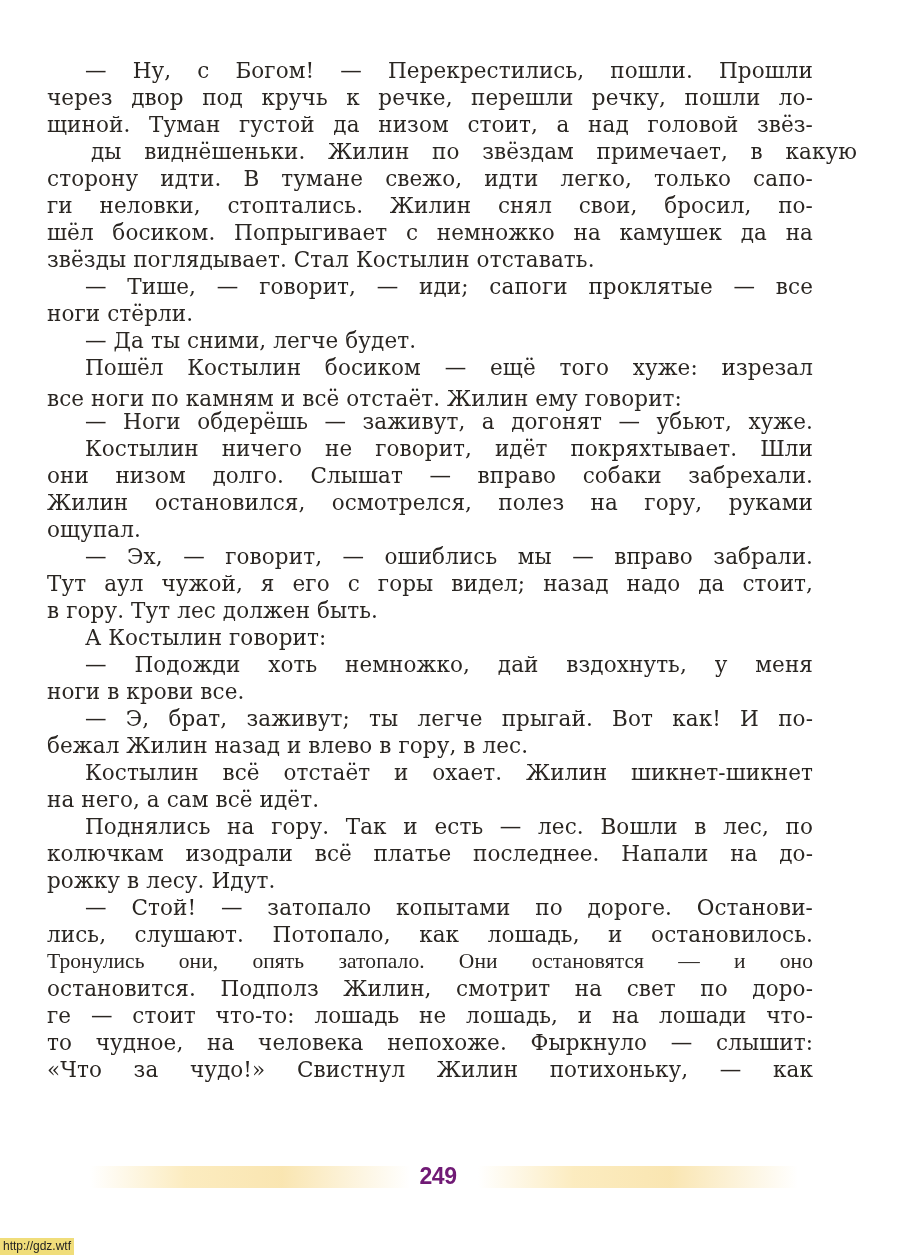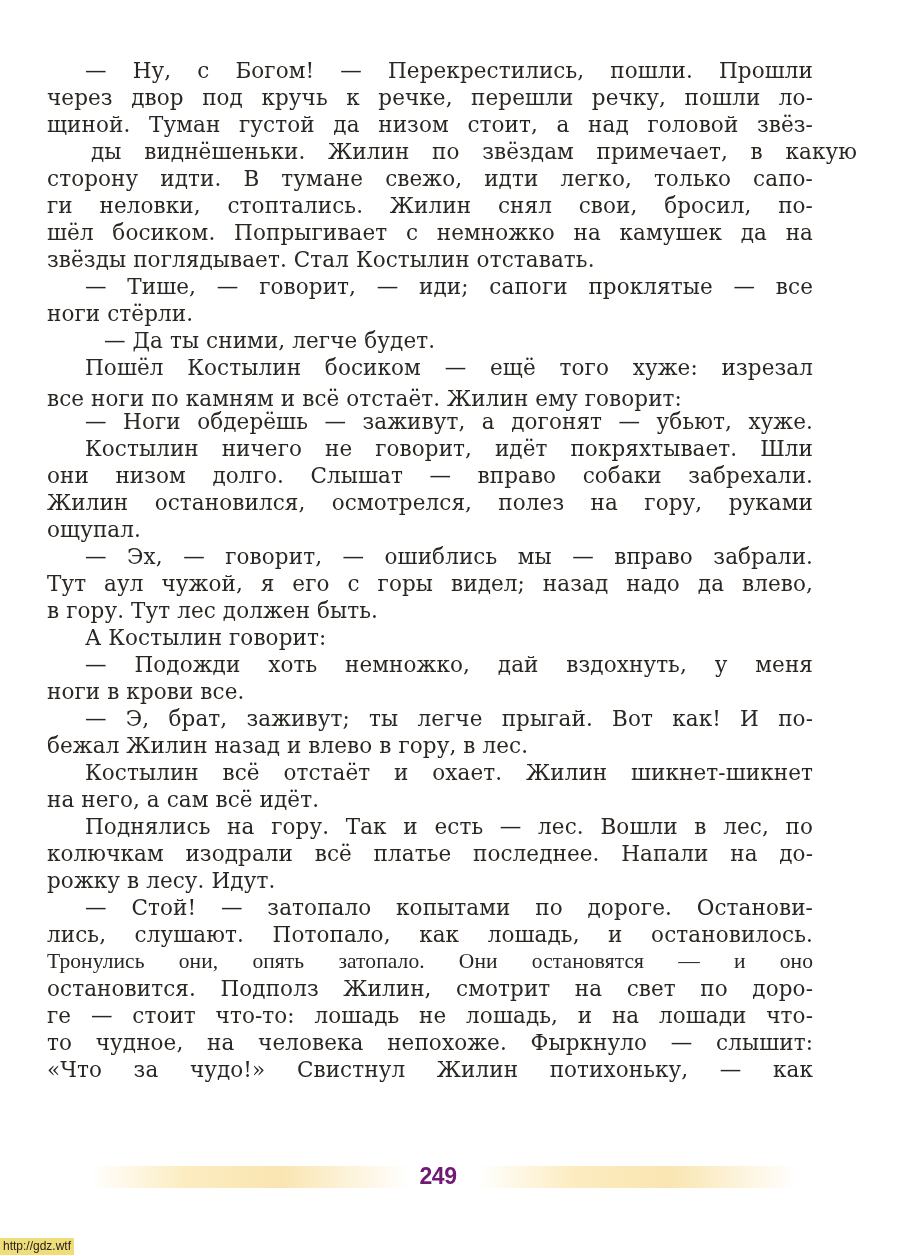--- a/index.html
+++ b/index.html
@@ -48,30 +48,30 @@
       <div class="line indent" style="top: 0px;">— Ну, с Богом! — Перекрестились, пошли. Прошли</div>
       <div class="line" style="top: 27px;">через двор под кручь к речке, перешли речку, пошли ло-</div>
       <div class="line" style="top: 54px;">щиной. Туман густой да низом стоит, а над головой звёз-</div>
       <div class="line" style="top: 81px; margin-left: 44px;">ды виднёшеньки. Жилин по звёздам примечает, в какую</div>
       <div class="line" style="top: 108px;">сторону идти. В тумане свежо, идти легко, только сапо-</div>
       <div class="line" style="top: 135px;">ги неловки, стоптались. Жилин снял свои, бросил, по-</div>
       <div class="line" style="top: 162px;">шёл босиком. Попрыгивает с немножко на камушек да на</div>
       <div class="line last" style="top: 189px;">звёзды поглядывает. Стал Костылин отставать.</div>
       <div class="line indent" style="top: 216px;">— Тише, — говорит, — иди; сапоги проклятые — все</div>
       <div class="line last" style="top: 243px;">ноги стёрли.</div>
-      <div class="line indent last" style="top: 270px; margin-left: 19px;">— Да ты сними, легче будет.</div>
+      <div class="line indent last" style="top: 270px;">— Да ты сними, легче будет.</div>
       <div class="line indent" style="top: 297px;">Пошёл Костылин босиком — ещё того хуже: изрезал</div>
       <div class="line last" style="top: 328px;">все ноги по камням и всё отстаёт. Жилин ему говорит:</div>
       <div class="line indent" style="top: 351px;">— Ноги обдерёшь — заживут, а догонят — убьют, хуже.</div>
       <div class="line indent" style="top: 378px;">Костылин ничего не говорит, идёт покряхтывает. Шли</div>
       <div class="line" style="top: 405px;">они низом долго. Слышат — вправо собаки забрехали.</div>
       <div class="line" style="top: 432px;">Жилин остановился, осмотрелся, полез на гору, руками</div>
       <div class="line last" style="top: 459px;">ощупал.</div>
       <div class="line indent" style="top: 486px;">— Эх, — говорит, — ошиблись мы — вправо забрали.</div>
-      <div class="line" style="top: 513px;">Тут аул чужой, я его с горы видел; назад надо да влево,</div>
+      <div class="line" style="top: 513px;">Тут аул чужой, я его с горы видел; назад надо да стоит,</div>
       <div class="line last" style="top: 540px;">в гору. Тут лес должен быть.</div>
       <div class="line indent last" style="top: 567px;">А Костылин говорит:</div>
       <div class="line indent" style="top: 594px;">— Подожди хоть немножко, дай вздохнуть, у меня</div>
       <div class="line last" style="top: 621px;">ноги в крови все.</div>
       <div class="line indent" style="top: 648px;">— Э, брат, заживут; ты легче прыгай. Вот как! И по-</div>
       <div class="line last" style="top: 675px;">бежал Жилин назад и влево в гору, в лес.</div>
       <div class="line indent" style="top: 702px;">Костылин всё отстаёт и охает. Жилин шикнет-шикнет</div>
       <div class="line last" style="top: 729px;">на него, а сам всё идёт.</div>
       <div class="line indent" style="top: 756px;">Поднялись на гору. Так и есть — лес. Вошли в лес, по</div>
       <div class="line" style="top: 783px;">колючкам изодрали всё платье последнее. Напали на до-</div>

